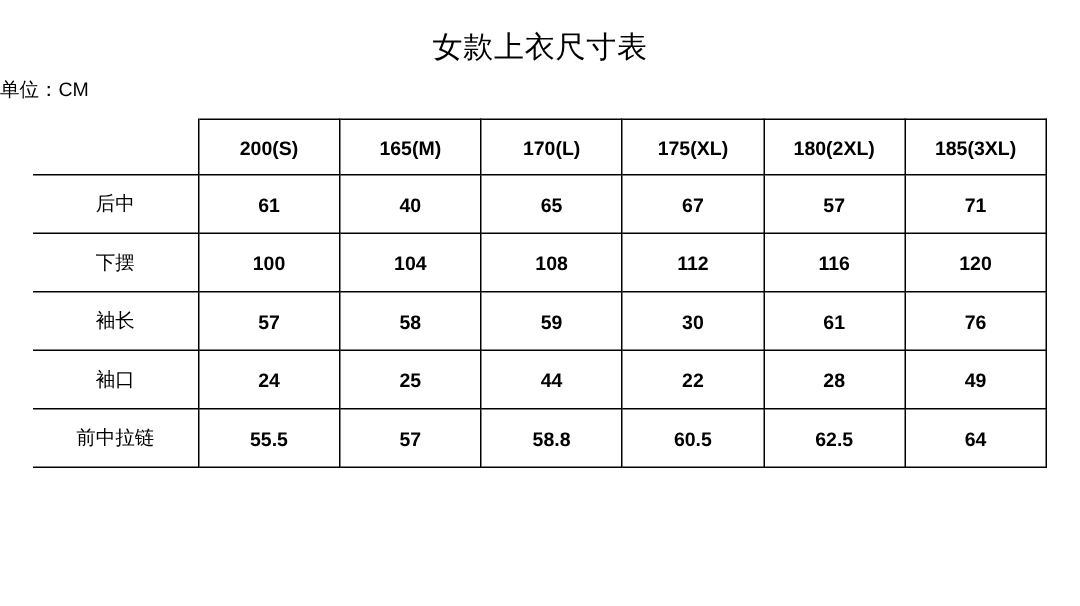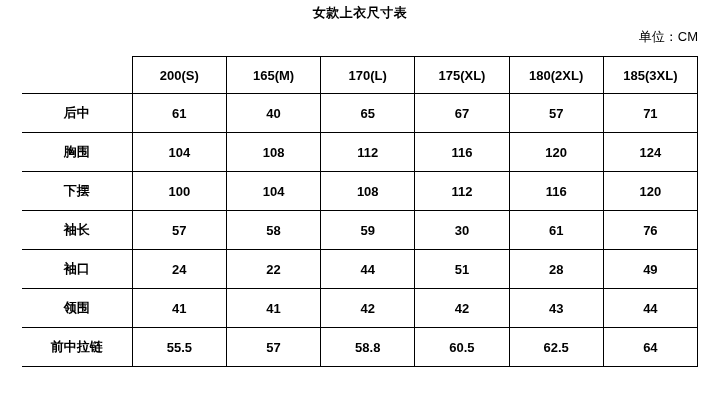--- a/index.html
+++ b/index.html
@@ -16,28 +16,28 @@
     overflow: hidden;
   }
   .page {
     width: 720px;
     height: 404px;
     position: relative;
     box-sizing: border-box;
   }
   .title {
     text-align: center;
-    font-size: 13px;
-    font-weight: bold;
+    font-size: 20px;
+    font-weight: normal;
     color: #000;
-    padding-top: 4px;
+    padding-top: 18px;
     letter-spacing: 0.5px;
   }
   .unit-line {
-    text-align: right;
+    text-align: left;
     font-size: 13px;
     padding-right: 22px;
     padding-top: 6px;
     color: #000;
   }
   table.size-table {
     border-collapse: collapse;
     margin: 10px auto 0 auto;
     width: 676px;
     table-layout: fixed;
@@ -56,21 +56,21 @@
     height: 36px;
   }
   table.size-table thead th.corner {
     border-left: none;
     border-top: none;
     border-right: 1px solid #000;
     border-bottom: 1px solid #000;
   }
   table.size-table tbody td.rowhead {
     border-left: none;
-    font-weight: bold;
+    font-weight: normal;
   }
   table.size-table tbody tr:last-child td {
     border-bottom: 1px solid #000;
   }
   col.firstcol { width: 110px; }
   col.datacol { width: 94px; }
 </style>
 </head>
 <body>
 
@@ -105,63 +105,45 @@
       <tr>
         <td class="rowhead">后中</td>
         <td>61</td>
         <td>40</td>
         <td>65</td>
         <td>67</td>
         <td>57</td>
         <td>71</td>
       </tr>
       <tr>
-        <td class="rowhead">胸围</td>
-        <td>104</td>
-        <td>108</td>
-        <td>112</td>
-        <td>116</td>
-        <td>120</td>
-        <td>124</td>
-      </tr>
-      <tr>
         <td class="rowhead">下摆</td>
         <td>100</td>
         <td>104</td>
         <td>108</td>
         <td>112</td>
         <td>116</td>
         <td>120</td>
       </tr>
       <tr>
         <td class="rowhead">袖长</td>
         <td>57</td>
         <td>58</td>
         <td>59</td>
         <td>30</td>
         <td>61</td>
         <td>76</td>
       </tr>
       <tr>
         <td class="rowhead">袖口</td>
         <td>24</td>
+        <td>25</td>
+        <td>44</td>
         <td>22</td>
-        <td>44</td>
-        <td>51</td>
         <td>28</td>
         <td>49</td>
-      </tr>
-      <tr>
-        <td class="rowhead">领围</td>
-        <td>41</td>
-        <td>41</td>
-        <td>42</td>
-        <td>42</td>
-        <td>43</td>
-        <td>44</td>
       </tr>
       <tr>
         <td class="rowhead">前中拉链</td>
         <td>55.5</td>
         <td>57</td>
         <td>58.8</td>
         <td>60.5</td>
         <td>62.5</td>
         <td>64</td>
       </tr>

